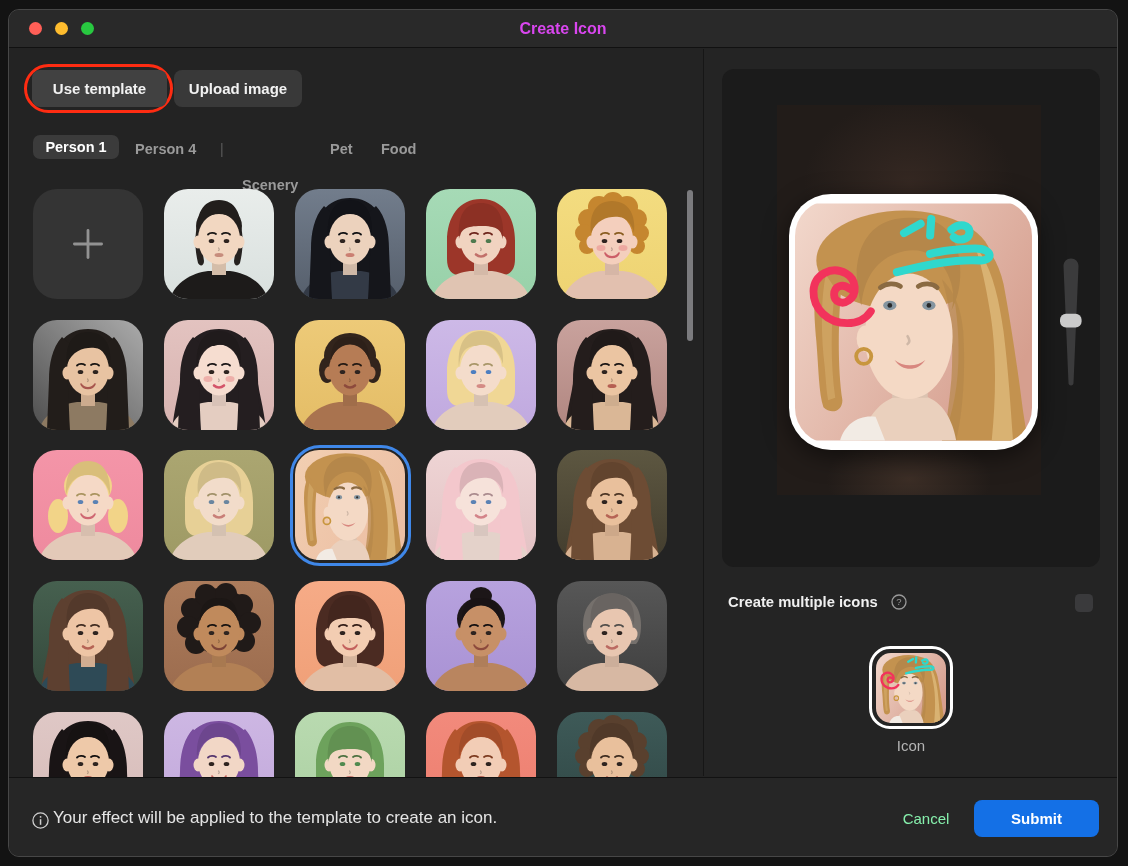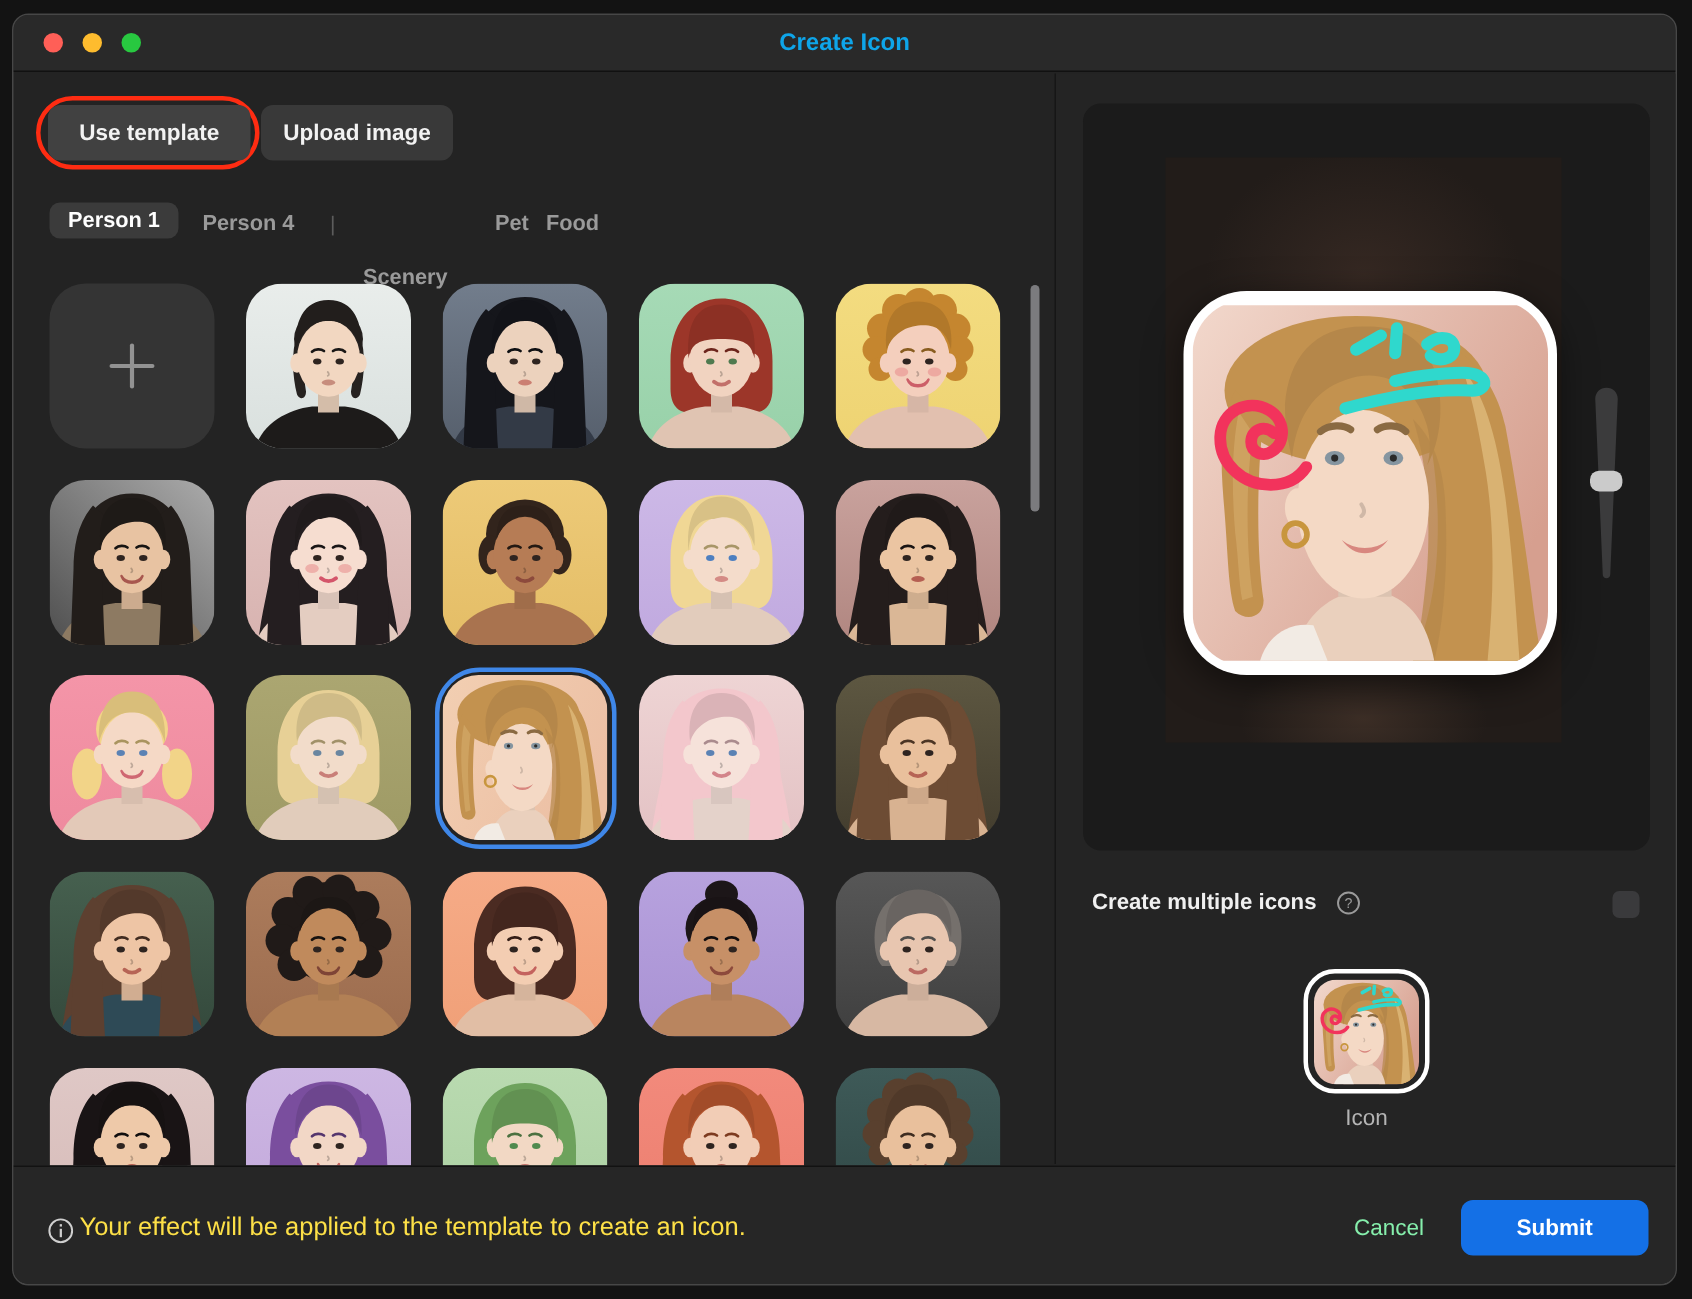--- a/index.html
+++ b/index.html
@@ -6,34 +6,34 @@
 .win{position:absolute;left:8px;top:9px;width:1110px;height:848px;background:#232323;border:1px solid #474747;border-radius:11px;overflow:hidden;}
 .abs{position:absolute;}
 </style></head>
 <body>
 <div class="win">
 
   <div class="abs" style="left:0;top:0;width:100%;height:38px;background:#292929;border-bottom:1px solid #111;"></div>
   <div class="abs" style="left:20px;top:12px;width:13px;height:13px;border-radius:50%;background:#ff5f57;"></div>
   <div class="abs" style="left:46px;top:12px;width:13px;height:13px;border-radius:50%;background:#febc2e;"></div>
   <div class="abs" style="left:72px;top:12px;width:13px;height:13px;border-radius:50%;background:#28c840;"></div>
-  <div class="abs" style="left:0;top:0;width:100%;height:38px;display:flex;align-items:center;justify-content:center;color:#0ea5e9;font-size:16px;font-weight:bold;">Create Icon</div>
+  <div class="abs" style="left:0;top:0;width:100%;height:38px;display:flex;align-items:center;justify-content:center;color:#d946ef;font-size:16px;font-weight:bold;">Create Icon</div>
 
   <div class="abs" style="left:694px;top:39px;width:416px;height:727px;border-left:1px solid #161616;background:#242424;"></div>
 
   <div class="abs" style="left:14.5px;top:53.5px;width:149px;height:49px;border-radius:24.5px;border:3.5px solid #fe2c12;"></div>
   <div class="abs" style="left:165px;top:60px;width:128px;height:37px;border-radius:8px;background:#393939;display:flex;align-items:center;justify-content:center;color:#f2f2f2;font-size:15px;font-weight:bold;">Upload image</div>
   <div class="abs" style="left:23px;top:60px;width:135px;height:37px;border-radius:8px;background:#414141;display:flex;align-items:center;justify-content:center;color:#f2f2f2;font-size:15px;font-weight:bold;">Use template</div>
 
   <div class="abs" style="left:24px;top:125px;width:86px;height:24px;border-radius:7px;background:#3b3b3b;display:flex;align-items:center;justify-content:center;color:#fff;font-size:14.5px;font-weight:bold;">Person 1</div>
   <div class="abs" style="left:126px;top:125px;height:28px;display:flex;align-items:center;color:#9a9a9a;font-size:14.5px;font-weight:600;">Person 4</div>
   <div class="abs" style="left:211px;top:125px;height:28px;display:flex;align-items:center;color:#5c5c5c;font-size:14px;">|</div>
   <div class="abs" style="left:233px;top:125px;height:28px;display:flex;align-items:center;color:#9a9a9a;font-size:14.5px;font-weight:600;margin-top:36px;">Scenery</div>
   <div class="abs" style="left:321px;top:125px;height:28px;display:flex;align-items:center;color:#9a9a9a;font-size:14.5px;font-weight:600;">Pet</div>
-  <div class="abs" style="left:355px;top:125px;height:28px;display:flex;align-items:center;color:#9a9a9a;font-size:14.5px;font-weight:600;">Food</div>
+  <div class="abs" style="left:372px;top:125px;height:28px;display:flex;align-items:center;color:#9a9a9a;font-size:14.5px;font-weight:600;">Food</div>
 
   <div class="abs" style="left:0;top:39px;width:694px;height:727.5px;overflow:hidden;">
     <div class="abs" style="left:0;top:-39px;width:694px;height:866px;">
       <div style="position:absolute;left:24px;top:179.0px;width:110px;height:110px;border-radius:24px;background:#343434;"><svg width="110" height="110" viewBox="0 0 110 110">
             <rect x="40" y="53.6" width="30" height="2.8" rx="1.4" fill="#929292"></rect>
             <rect x="53.6" y="40" width="2.8" height="30" rx="1.4" fill="#929292"></rect>
           </svg></div>
         <div style="position:absolute;left:155px;top:179.0px;width:110px;height:110px;border-radius:24px;overflow:hidden;"><svg width="110" height="110" viewBox="0 0 110 110">
             <defs>
               <linearGradient id="g1" x1="0" y1="0" x2="0" y2="1">
@@ -735,15 +735,15 @@
         </g>
       </svg></div>
   <div class="abs" style="left:862px;top:727px;width:80px;text-align:center;color:#b4b4b4;font-size:15px;">Icon</div>
 
   <div class="abs" style="left:0;top:766.5px;width:100%;height:81.5px;background:#262626;border-top:1px solid #121212;"></div>
   <svg class="abs" style="left:23px;top:801.5px;" width="17" height="17" viewBox="0 0 17 17">
       <circle cx="8.5" cy="8.5" r="7.6" fill="none" stroke="#cfcfcf" stroke-width="1.3"></circle>
       <rect x="7.8" y="7.2" width="1.5" height="5.6" fill="#cfcfcf"></rect>
       <rect x="7.8" y="4.1" width="1.5" height="1.6" fill="#cfcfcf"></rect>
     </svg>
-  <div class="abs" style="left:44px;top:797.5px;height:20px;display:flex;align-items:center;color:#fde047;font-size:17px;">Your effect will be applied to the template to create an icon.</div>
+  <div class="abs" style="left:44px;top:797.5px;height:20px;display:flex;align-items:center;color:#e5e5e5;font-size:17px;">Your effect will be applied to the template to create an icon.</div>
   <div class="abs" style="left:869px;top:799px;width:96px;height:18px;display:flex;align-items:center;justify-content:center;color:#86efac;font-size:15px;">Cancel</div>
   <div class="abs" style="left:965px;top:790px;width:125px;height:37px;border-radius:8px;background:#1470e6;display:flex;align-items:center;justify-content:center;color:#fff;font-size:15px;font-weight:600;">Submit</div>
 </div>
 </body></html>

